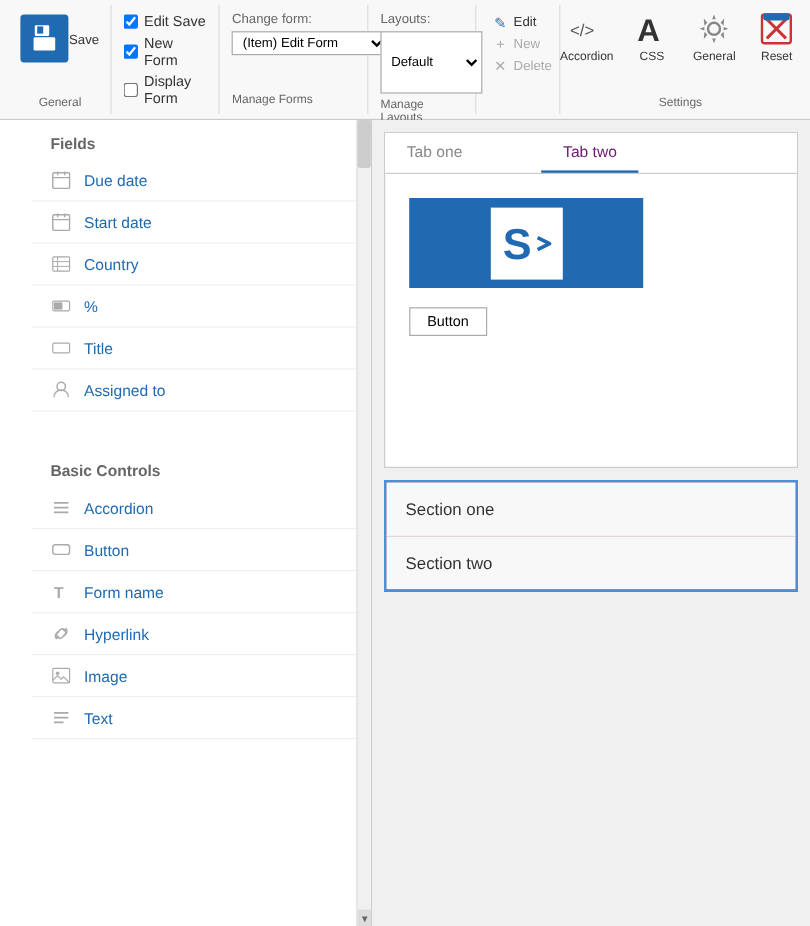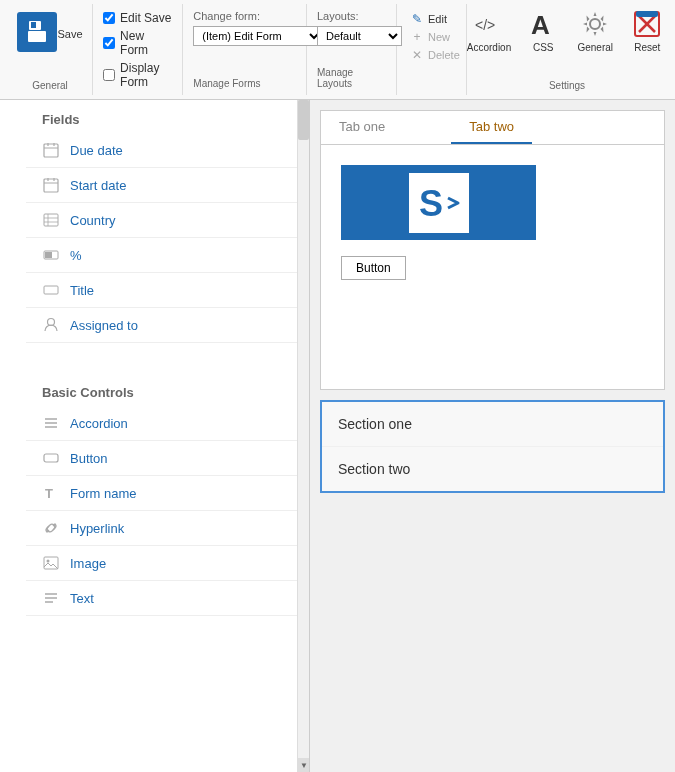--- a/index.html
+++ b/index.html
@@ -93,21 +93,21 @@
     .layouts-group {
       display: flex;
       flex-direction: column;
       padding: 6px 10px;
       border-right: 1px solid #ddd;
       min-width: 90px;
       justify-content: space-between;
     }
     .layout-select {
       font-size: 11px;
-      padding: 2px 4px;
+      padding: 18px 4px;
       border: 1px solid #aaa;
       background: white;
       width: 85px;
     }
     
     .manage-layouts-group {
       display: flex;
       flex-direction: column;
       padding: 6px 10px;
       border-right: 1px solid #ddd;
@@ -259,21 +259,21 @@
       padding: 8px 18px;
       font-size: 13px;
       cursor: pointer;
       border-bottom: 2px solid transparent;
     }
     .tab-item.active {
       color: #888;
       border-bottom: 2px solid transparent;
     }
     .tab-item.blue {
-      color: #a16207;
+      color: #701a75;
       border-bottom: 2px solid #1f6ab1;
     }
     .form-content {
       padding: 20px;
     }
     .sharepoint-logo {
       width: 195px; height: 75px;
       background: #1f6ab1;
       display: flex; align-items: center; justify-content: center;
       margin-bottom: 16px;

